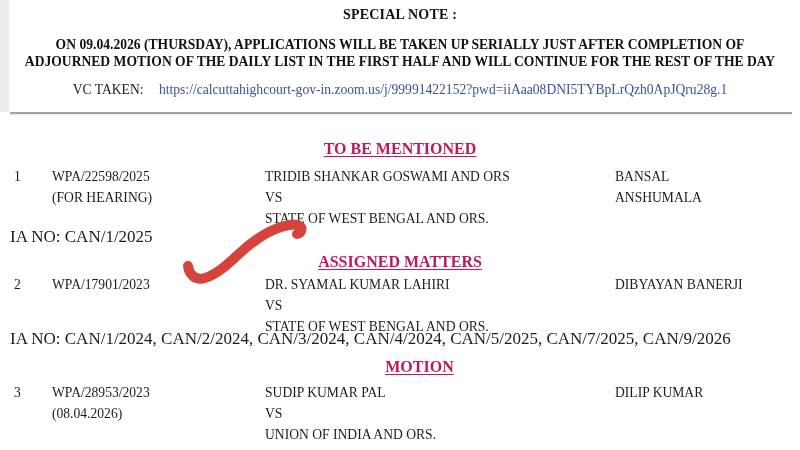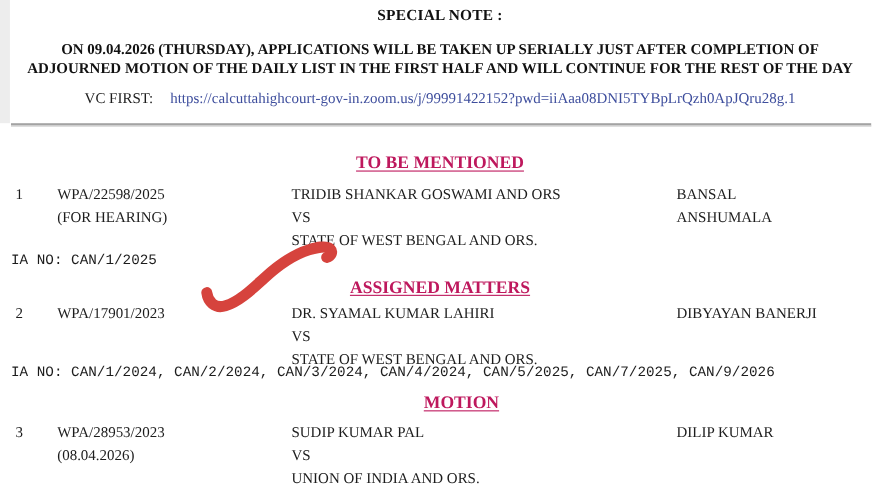--- a/index.html
+++ b/index.html
@@ -69,45 +69,44 @@
     font-size: 13.6px;
     line-height: 21px;
   }
   .r-1 { margin-top: 7px; }
   .r-2 { margin-top: 2px; }
   .r-3 { margin-top: 5px; }
   .cell div { white-space: nowrap; }
 
   .ia-line {
     padding-left: 10px;
-    font-size: 13px;
+    font-size: 17px;
     line-height: 20px;
     white-space: nowrap;
-    font-family: Liberation Mono, monospace;
   }
   .ia-1 { margin-top: -2px; }
   .ia-2 { margin-top: -8px; }
 
   .marker { position: absolute; left: 178px; top: 212px; width: 132px; height: 74px; pointer-events: none; }
 </style>
 </head>
 <body>
 
 <div class="page">
   <div class="edge-band"></div>
 
   <div class="doc-title">SPECIAL NOTE :</div>
 
   <div class="note">
     <div>ON 09.04.2026 (THURSDAY), APPLICATIONS WILL BE TAKEN UP SERIALLY JUST AFTER COMPLETION OF</div>
     <div>ADJOURNED MOTION OF THE DAILY LIST IN THE FIRST HALF AND WILL CONTINUE FOR THE REST OF THE DAY</div>
   </div>
 
   <div class="vc-line">
-    <span>VC FIRST:</span>
+    <span>VC TAKEN:</span>
     <a href="#" style="color: rgb(62, 78, 157);">https://calcuttahighcourt-gov-in.zoom.us/j/99991422152?pwd=iiAaa08DNI5TYBpLrQzh0ApJQru28g.1</a>
   </div>
 
   <div class="divider"></div>
 
   <div class="sec-heading h-1">TO BE MENTIONED</div>
   <div class="row r-1">
     <div class="cell">
       <div>1</div>
     </div>

